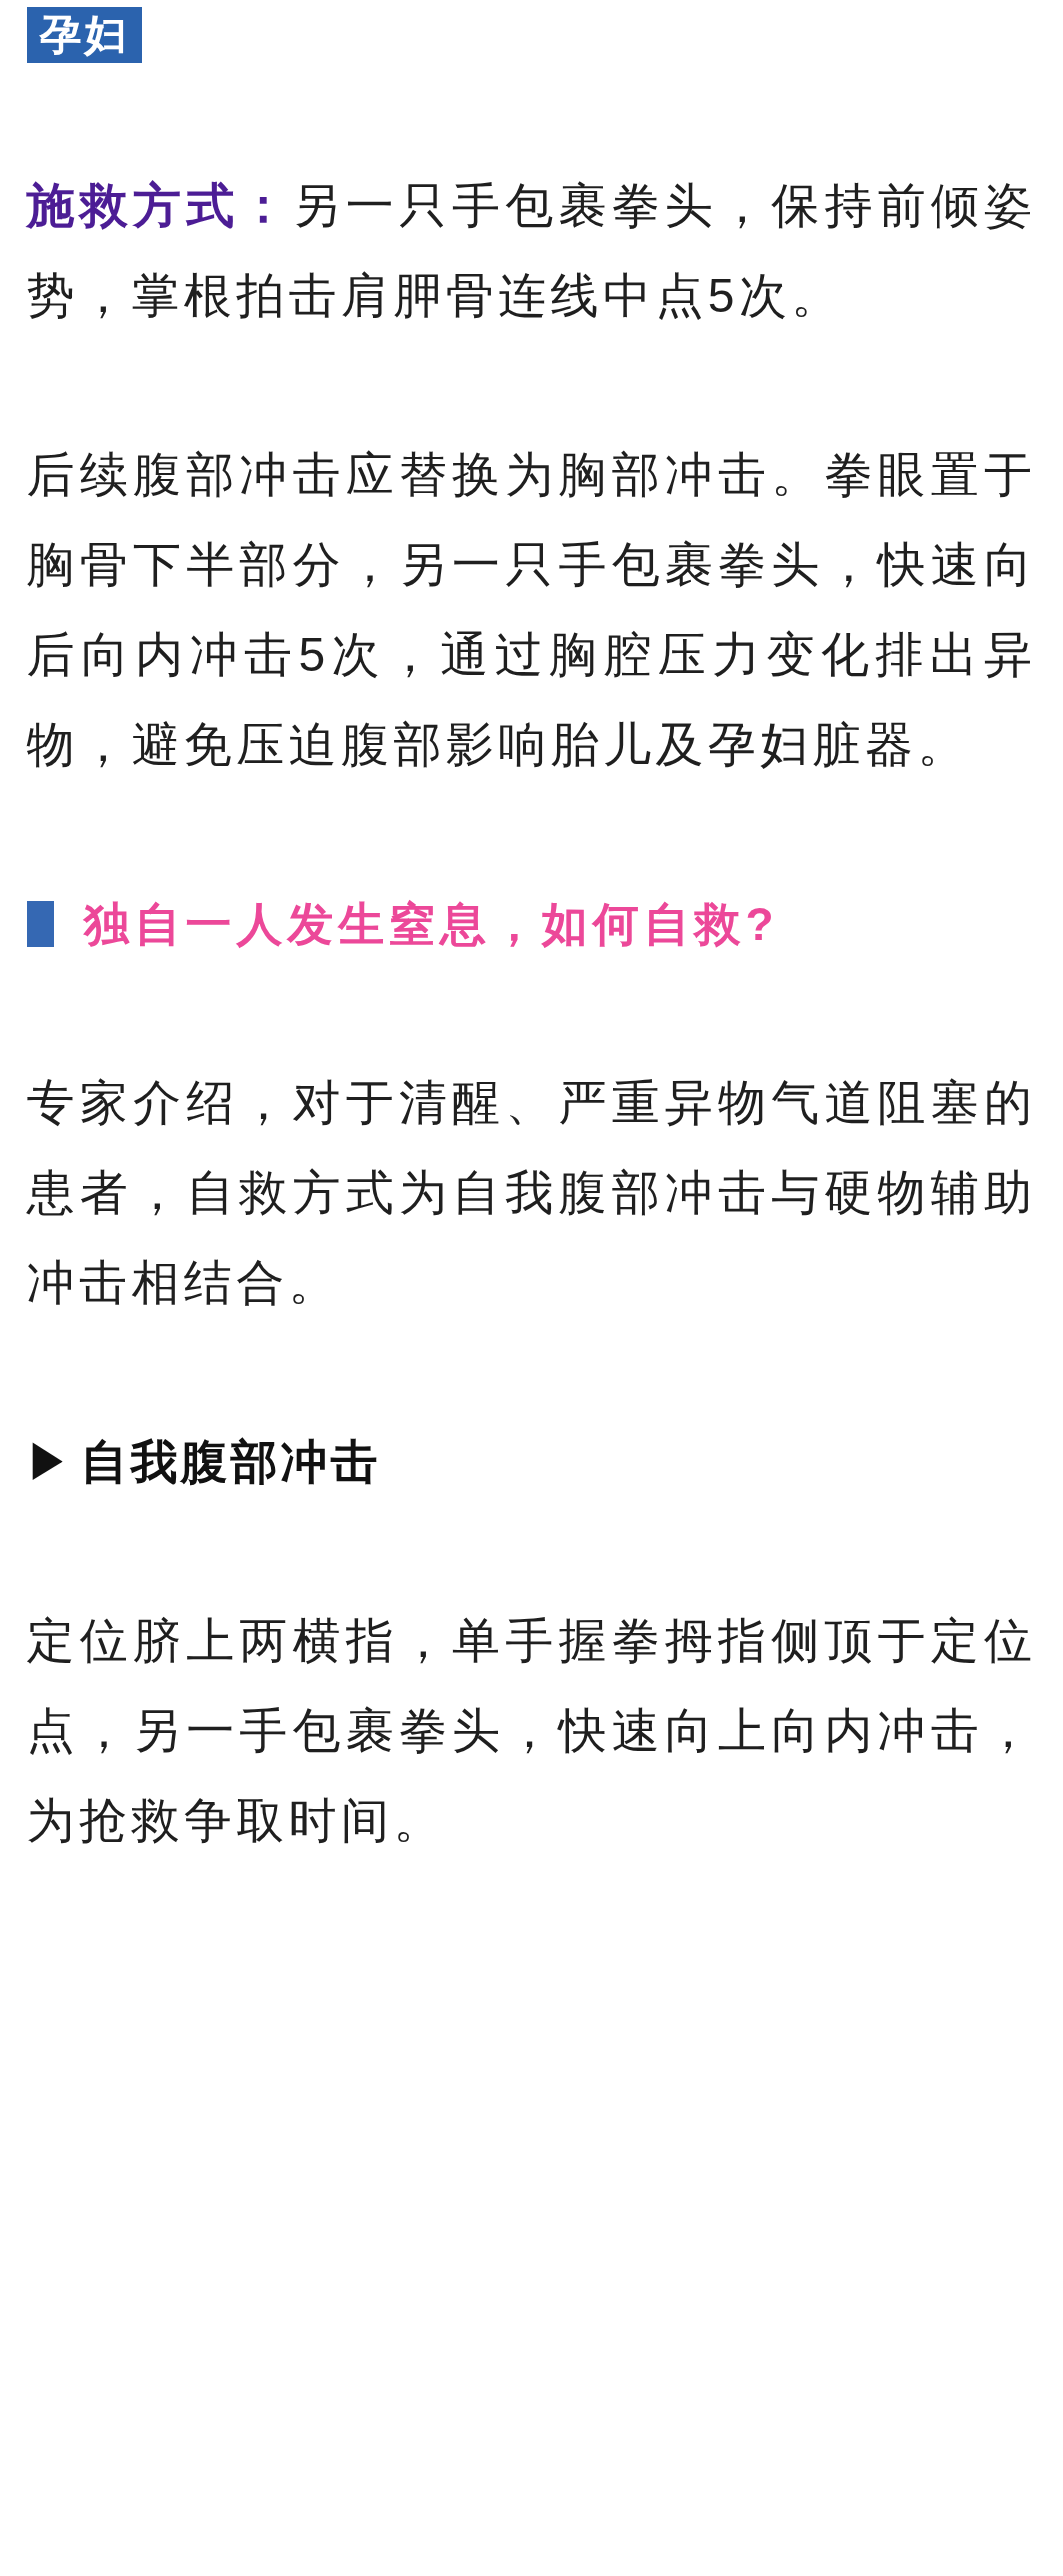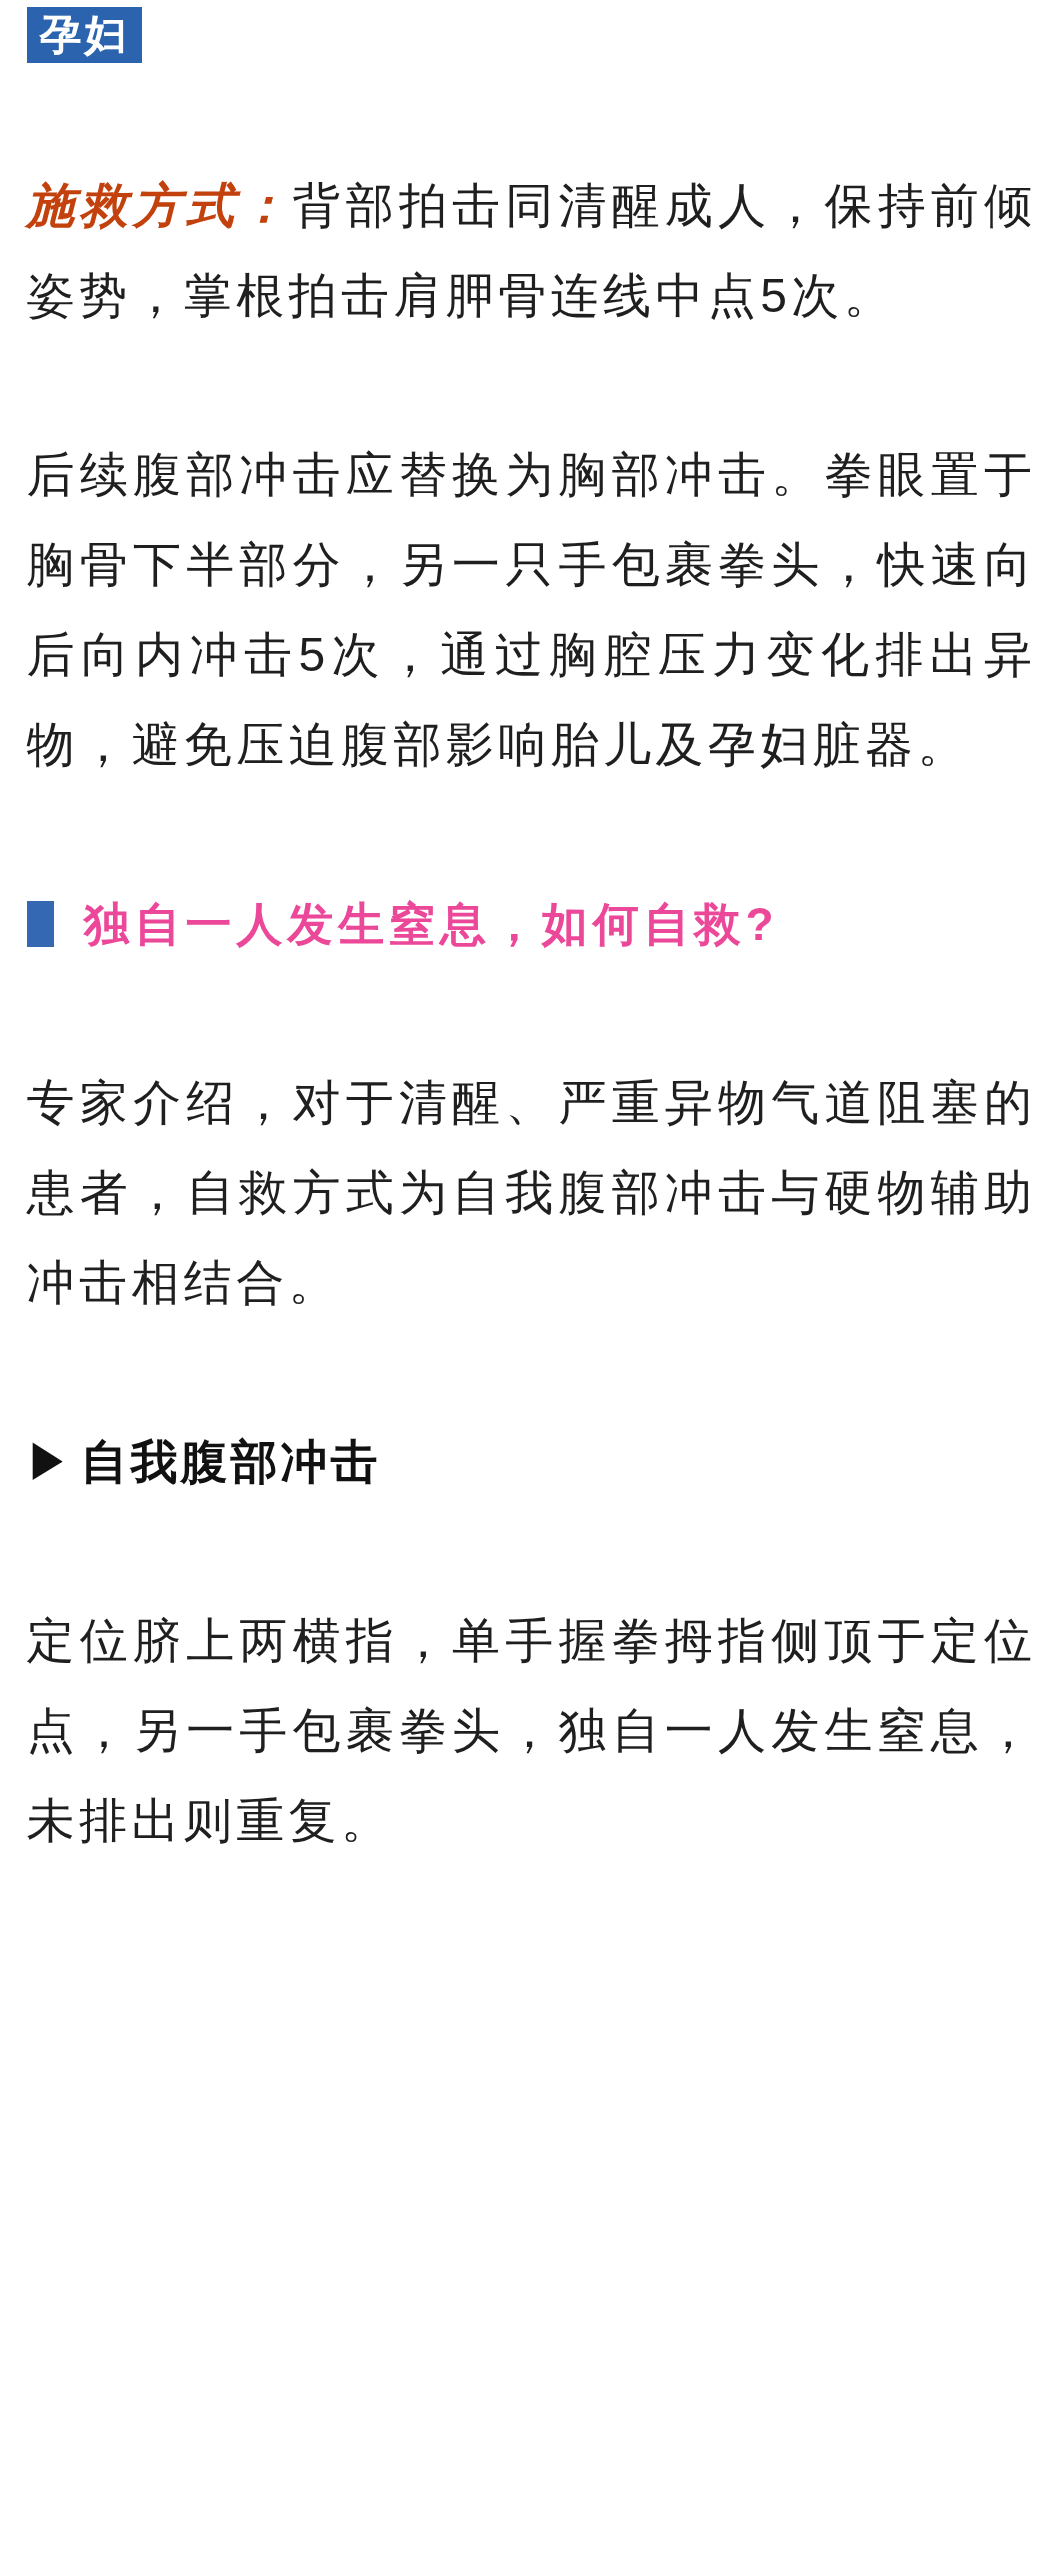--- a/index.html
+++ b/index.html
@@ -34,22 +34,21 @@
     margin: 0 0 89px 0;
     font-size: 48px;
     line-height: 90px;
     letter-spacing: 4.4px;
     color: #1f1f1f;
     text-align: justify;
     word-break: break-all;
   }
   .para .lead {
     font-weight: bold;
-    color: #c2410c;
-    font-style: italic;
+    color: #4c1d95;
   }
   .blue-heading {
     display: flex;
     align-items: center;
     margin: 0 0 89px 0;
     line-height: 90px;
     font-size: 46px;
     font-weight: bold;
     color: #ec4899;
     letter-spacing: 4.9px;
@@ -78,33 +77,33 @@
 </style>
 </head>
 <body>
 
 <div class="page">
 
   <div class="badge-row">
     <span class="badge">孕妇</span>
   </div>
 
-  <p class="para"><span class="lead">施救方式：</span><span>背部拍击同清醒成人，保持前倾姿势，掌根拍击肩胛骨连线中点5次。</span></p>
+  <p class="para"><span class="lead">施救方式：</span><span>另一只手包裹拳头，保持前倾姿势，掌根拍击肩胛骨连线中点5次。</span></p>
 
   <p class="para">后续腹部冲击应替换为胸部冲击。拳眼置于胸骨下半部分，另一只手包裹拳头，快速向后向内冲击5次，通过胸腔压力变化排出异物，避免压迫腹部影响胎儿及孕妇脏器。</p>
 
 
   <h2 class="blue-heading">
     <span class="blue-square"></span>
     <span>独自一人发生窒息，如何自救?</span>
   </h2>
 
   <p class="para">专家介绍，对于清醒、严重异物气道阻塞的患者，自救方式为自我腹部冲击与硬物辅助冲击相结合。</p>
 
   <h3 class="black-heading">
     <span class="arrow">▶</span>
     <span>自我腹部冲击</span>
   </h3>
 
-  <p class="para">定位脐上两横指，单手握拳拇指侧顶于定位点，另一手包裹拳头，独自一人发生窒息，未排出则重复。</p>
+  <p class="para">定位脐上两横指，单手握拳拇指侧顶于定位点，另一手包裹拳头，快速向上向内冲击，为抢救争取时间。</p>
 
 </div>
 
 
 </body></html>

